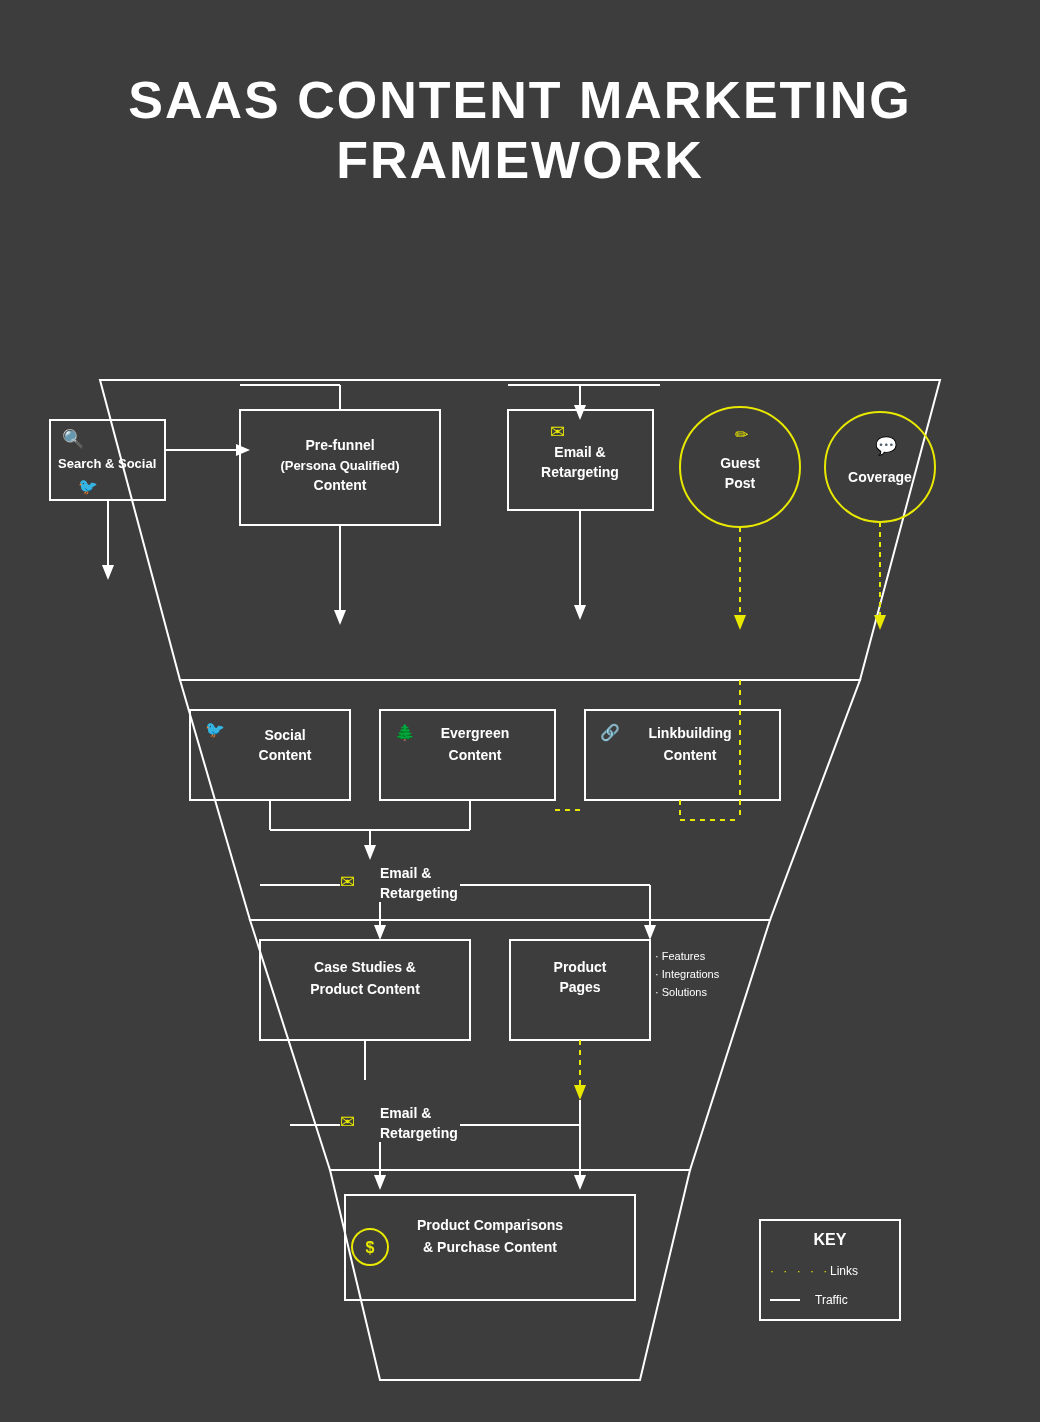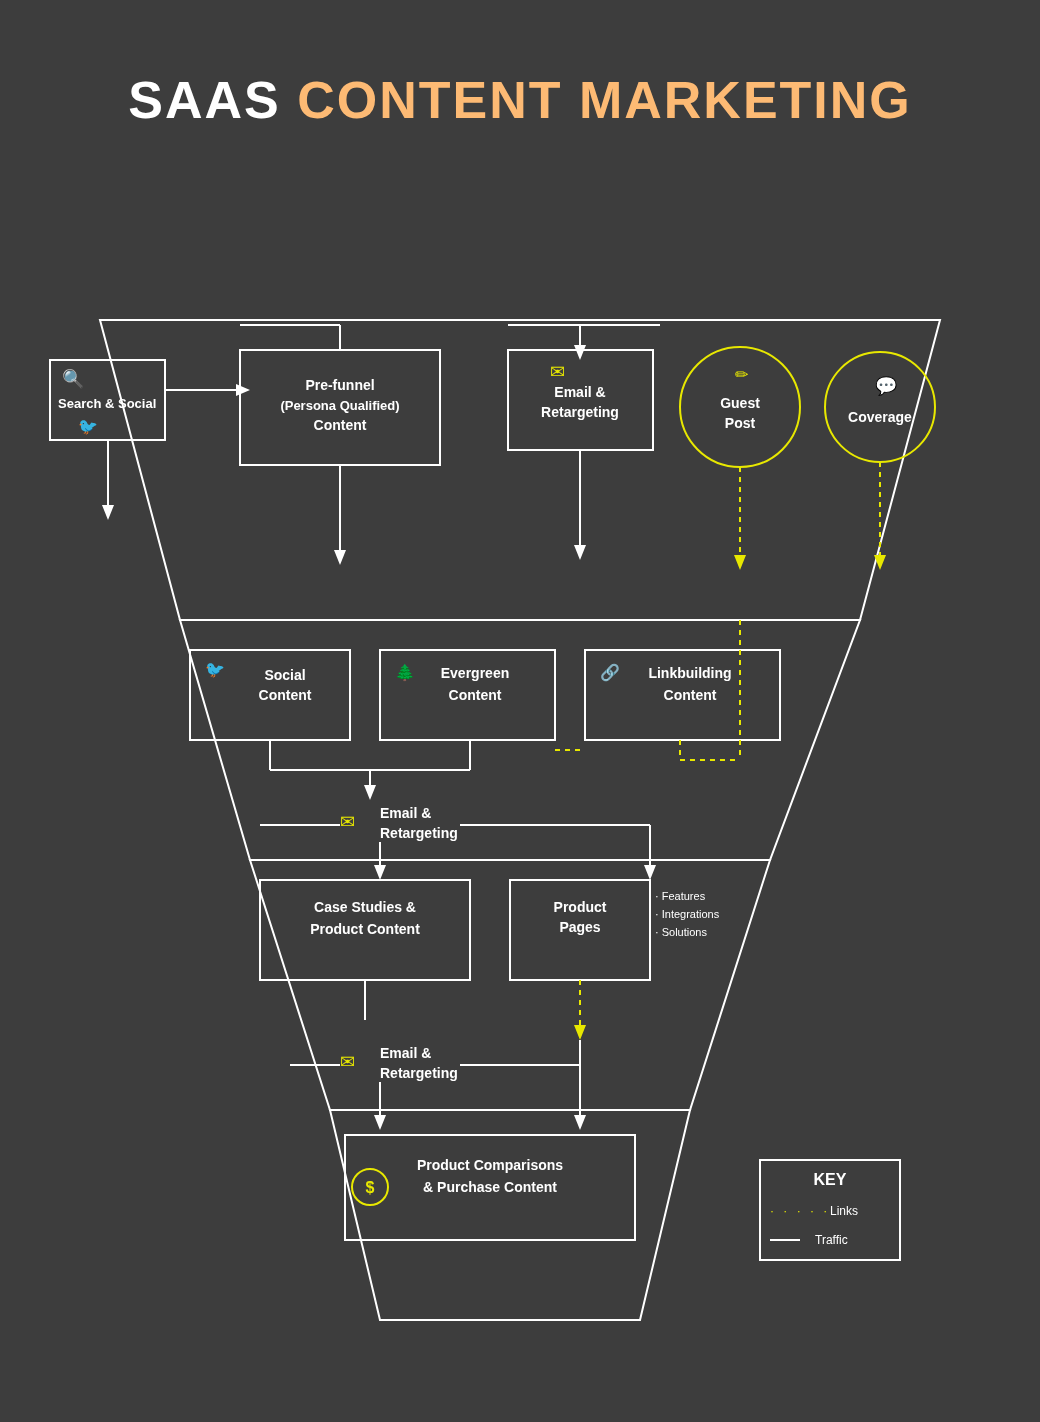--- a/index.html
+++ b/index.html
@@ -25,21 +25,21 @@
       text-align: center;
       padding: 30px 20px 20px;
     }
     .title-line1 {
       font-size: 52px;
       font-weight: 900;
       letter-spacing: 2px;
       color: #ffffff;
     }
     .title-line1 .yellow {
-      color: #fdba74;
+      color: #ffffff;
     }
     .title-line2 {
       font-size: 52px;
       font-weight: 900;
       letter-spacing: 2px;
       color: #ffffff;
     }
 
     
     .diagram {
@@ -60,20 +60,21 @@
   </style>
 </head>
 <body>
 
 <div class="page-container">
 
   <div class="title-section">
     <div class="title-line1">
       <span>SAAS </span><span class="yellow">CONTENT MARKETING</span>
     </div>
+    <div class="title-line2">FRAMEWORK</div>
   </div>
 
   <div class="diagram">
     <svg viewBox="0 0 960 1200" width="960" height="1200" class="diagram-svg">
 
       <polygon points="60,160 900,160 820,460 140,460" fill="none" stroke="#ffffff" stroke-width="2"></polygon>
 
       <rect x="10" y="200" width="115" height="80" fill="none" stroke="#ffffff" stroke-width="2"></rect>
 
       <text x="22" y="225" fill="#e8e800" font-size="18">🔍</text>

